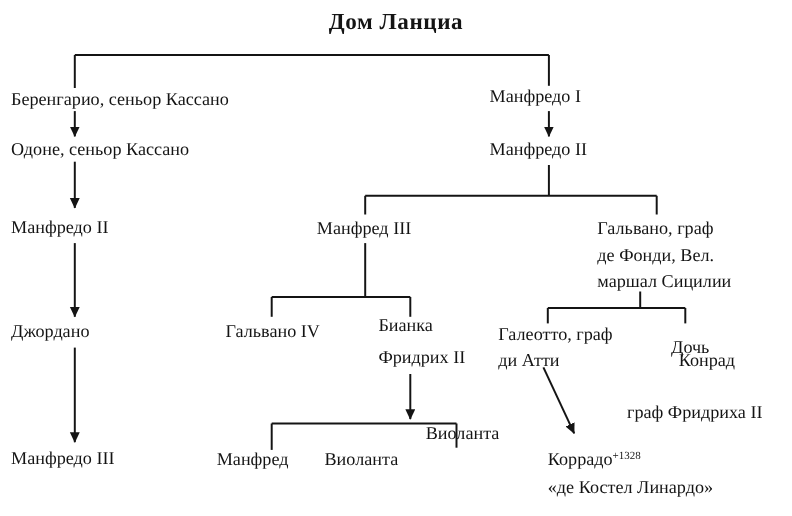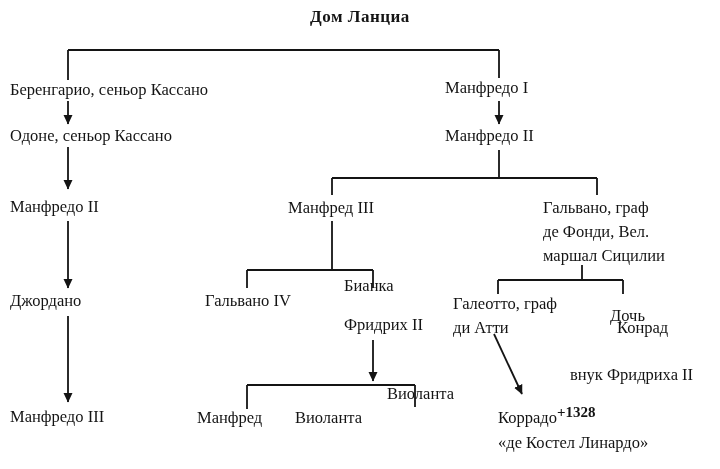--- a/index.html
+++ b/index.html
@@ -14,32 +14,32 @@
     overflow: hidden;
     color: #141414;
   }
   #connectors {
     position: absolute; left: 0; top: 0;
     width: 720px; height: 469px;
   }
   .title {
     position: absolute; left: 0; top: 7px; width: 720px;
     text-align: center;
-    font-size: 17px; font-weight: bold;
+    font-size: 21px; font-weight: bold;
     letter-spacing: 0.5px;
   }
   .node {
     position: absolute;
     font-size: 16.5px;
     line-height: 1;
     white-space: nowrap;
   }
   .node sup {
-    font-size: 15px;
-    font-weight: bold;
+    font-size: 10px;
+    font-weight: normal;
     line-height: 0;
     vertical-align: 6px;
     letter-spacing: 0;
   }
   line, path.bar { stroke: #141414; stroke-width: 1.8; fill: none; }
 </style>
 </head>
 <body>
 
 <div id="stage">
@@ -95,30 +95,30 @@
 
   <div class="node" style="left:445px; top:80px">Манфредо I</div>
   <div class="node" style="left:445px; top:128px">Манфредо II</div>
   <div class="node" style="left:288px; top:200px">Манфред III</div>
 
   <div class="node" style="left:543px; top:200px">Гальвано, граф</div>
   <div class="node" style="left:543px; top:248px">маршал Сицилии</div>
   <div class="node" style="left:543px; top:224px">де Фонди, Вел.</div>
 
   <div class="node" style="left:205px; top:293px">Гальвано IV</div>
-  <div class="node" style="left:344px; top:278px">Бианка</div>
+  <div class="node" style="left:344px; top:288px">Бианка</div>
   <div class="node" style="left:344px; top:317px">Фридрих II</div>
 
   <div class="node" style="left:197px; top:410px">Манфред</div>
   <div class="node" style="left:295px; top:410px">Виоланта</div>
   <div class="node" style="left:387px; top:386px">Виоланта</div>
 
   <div class="node" style="left:453px; top:296px">Галеотто, граф</div>
   <div class="node" style="left:453px; top:320px">ди Атти</div>
 
   <div class="node" style="left:610px; top:308px">Дочь</div>
   <div class="node" style="left:617px; top:320px">Конрад</div>
-  <div class="node" style="left:570px; top:367px">внук Фридриха II</div>
+  <div class="node" style="left:570px; top:367px">граф Фридриха II</div>
 
   <div class="node" style="left:498px; top:410px"><span>Коррадо</span><sup>+1328</sup></div>
   <div class="node" style="left:498px; top:435px">«де Костел Линардо»</div>
 
 </div>
 
 </body></html>

